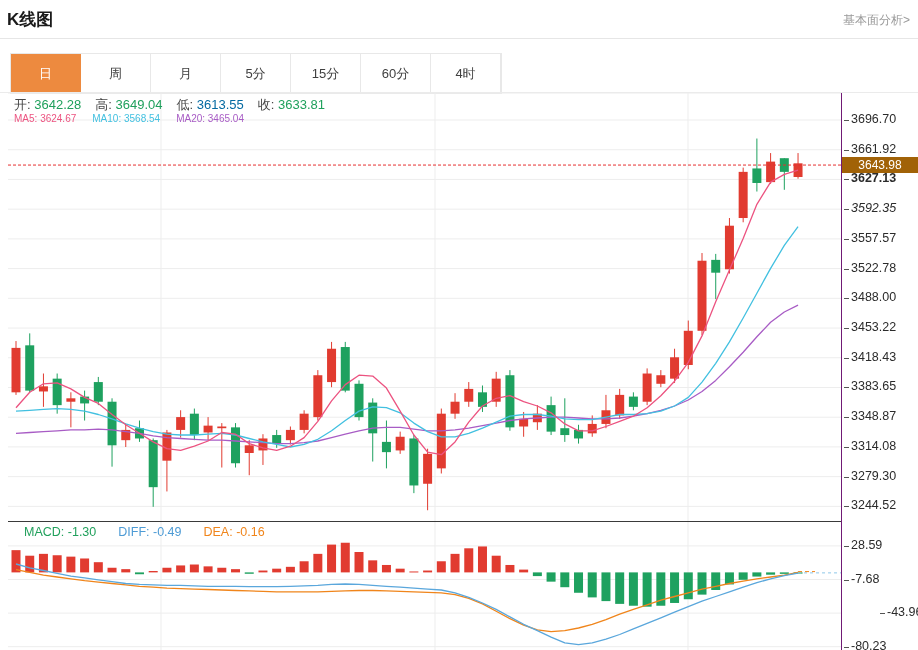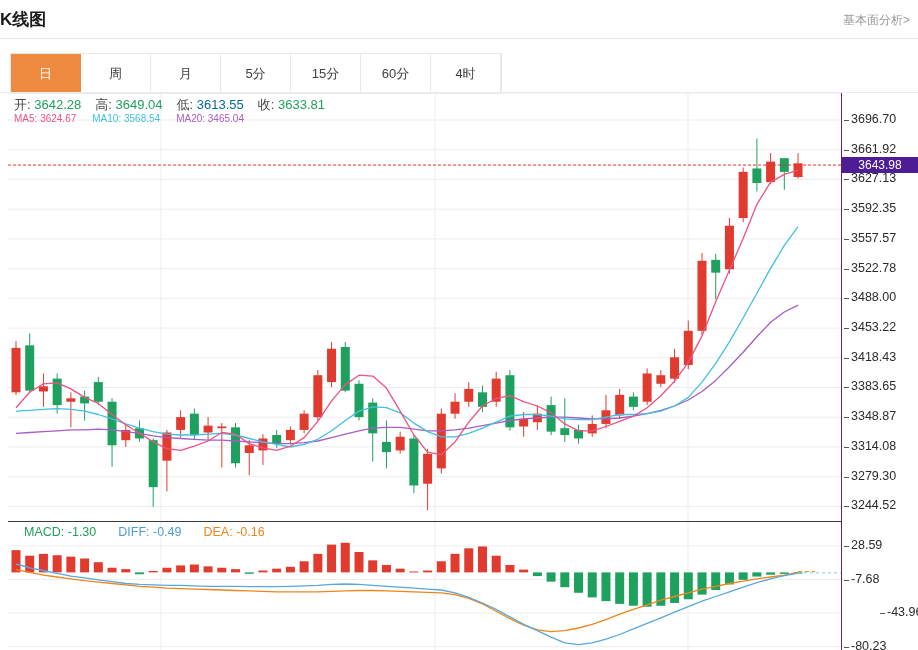--- a/index.html
+++ b/index.html
@@ -1,40 +1,40 @@
 <!DOCTYPE html>
 <html><head>
 <meta charset="utf-8">
 <style>
   html,body{margin:0;padding:0;background:#fff;}
   body{width:918px;height:650px;overflow:hidden;position:relative;
        font-family:"Liberation Sans","DejaVu Sans",sans-serif;
        -webkit-font-smoothing:antialiased;}
   .abs{position:absolute;}
   
-  #page-title{left:0;top:8px;font-size:17px;font-weight:bold;color:#1a1a1a;}
+  #page-title{left:7px;top:8px;font-size:17px;font-weight:bold;color:#1a1a1a;}
   #fundamental-link{right:8px;top:12px;font-size:12px;color:#999;cursor:pointer;}
   #header-divider{left:0;top:38px;width:918px;height:1px;background:#e6e6e6;}
   
   #tabs{left:10px;top:53px;height:39px;display:flex;border:1px solid #e8e8e8;background:#fff;}
   .tab{width:70px;line-height:39px;text-align:center;font-size:13px;color:#404040;
        border-right:1px solid #e8e8e8;cursor:pointer;box-sizing:border-box;}
   .tab:last-child{border-right:1px solid #e8e8e8;}
   .tab.active{background:#ed8a3f;color:#fff;border-color:#ed8a3f;}
   #tabbar-bottom{left:0;top:92px;width:918px;height:1px;background:#ebebeb;}
   #axis-col{left:841px;top:93px;width:77px;height:557px;border-left:1px solid #701a75;}
   .ytick{position:absolute;left:2px;font-size:12.5px;color:#2b2b2b;padding-left:7px;white-space:nowrap;}
   .ytick::before{content:"";position:absolute;left:0;top:8px;width:5px;height:1px;background:#555;}
   
   #ohlc-row{left:14px;top:96px;font-size:13px;color:#474747;z-index:5;}
   #ohlc-row b{font-weight:normal;margin-right:14px;}
   #ma-row{left:14px;top:113px;font-size:10px;z-index:5;}
   #ma-row b{font-weight:normal;margin-right:16px;}
   
-  #price-badge{left:842px;top:157px;width:76px;height:16px;background:#4c1d95;color:#fff;
+  #price-badge{left:842px;top:157px;width:76px;height:16px;background:#a16207;color:#fff;
                font-size:12px;line-height:16px;text-align:center;z-index:6;}
   
   #macd-row{left:24px;top:525px;font-size:12.5px;z-index:5;}
   #macd-row b{font-weight:normal;margin-right:22px;}
   svg{position:absolute;left:8px;top:93px;}
 </style>
 </head>
 <body>
 
 <div class="abs" id="page-title">K线图</div>
@@ -292,22 +292,22 @@
     </g>
   </svg>
 
 <div class="abs" id="macd-row">
   <b style="color: rgb(33, 160, 92);"><span>MACD:</span> <span>-1.30</span></b><b style="color: rgb(77, 155, 213);"><span>DIFF:</span> <span>-0.49</span></b><b style="color: rgb(240, 133, 27);"><span>DEA:</span> <span>-0.16</span></b>
 </div>
 
 <div class="abs" id="axis-col">
     <div class="ytick" style="top: 19px;">3696.70</div>
     <div class="ytick" style="top: 48.72px;">3661.92</div>
-    <div class="ytick" style="top: 78.44px;">3627.13</div>
-    <div class="ytick" style="top: 108.16px;">3592.35</div>
+    <div class="ytick" style="top: 78.44px; font-weight: bold;">3627.13</div>
+    <div class="ytick" style="top: 108.16px; font-style: italic;">3592.35</div>
     <div class="ytick" style="top: 137.88px;">3557.57</div>
     <div class="ytick" style="top: 167.6px;">3522.78</div>
     <div class="ytick" style="top: 197.32px;">3488.00</div>
     <div class="ytick" style="top: 227.04px;">3453.22</div>
     <div class="ytick" style="top: 256.76px;">3418.43</div>
     <div class="ytick" style="top: 286.48px;">3383.65</div>
     <div class="ytick" style="top: 316.2px;">3348.87</div>
     <div class="ytick" style="top: 345.92px;">3314.08</div>
     <div class="ytick" style="top: 375.64px;">3279.30</div>
     <div class="ytick" style="top: 405.36px;">3244.52</div>

